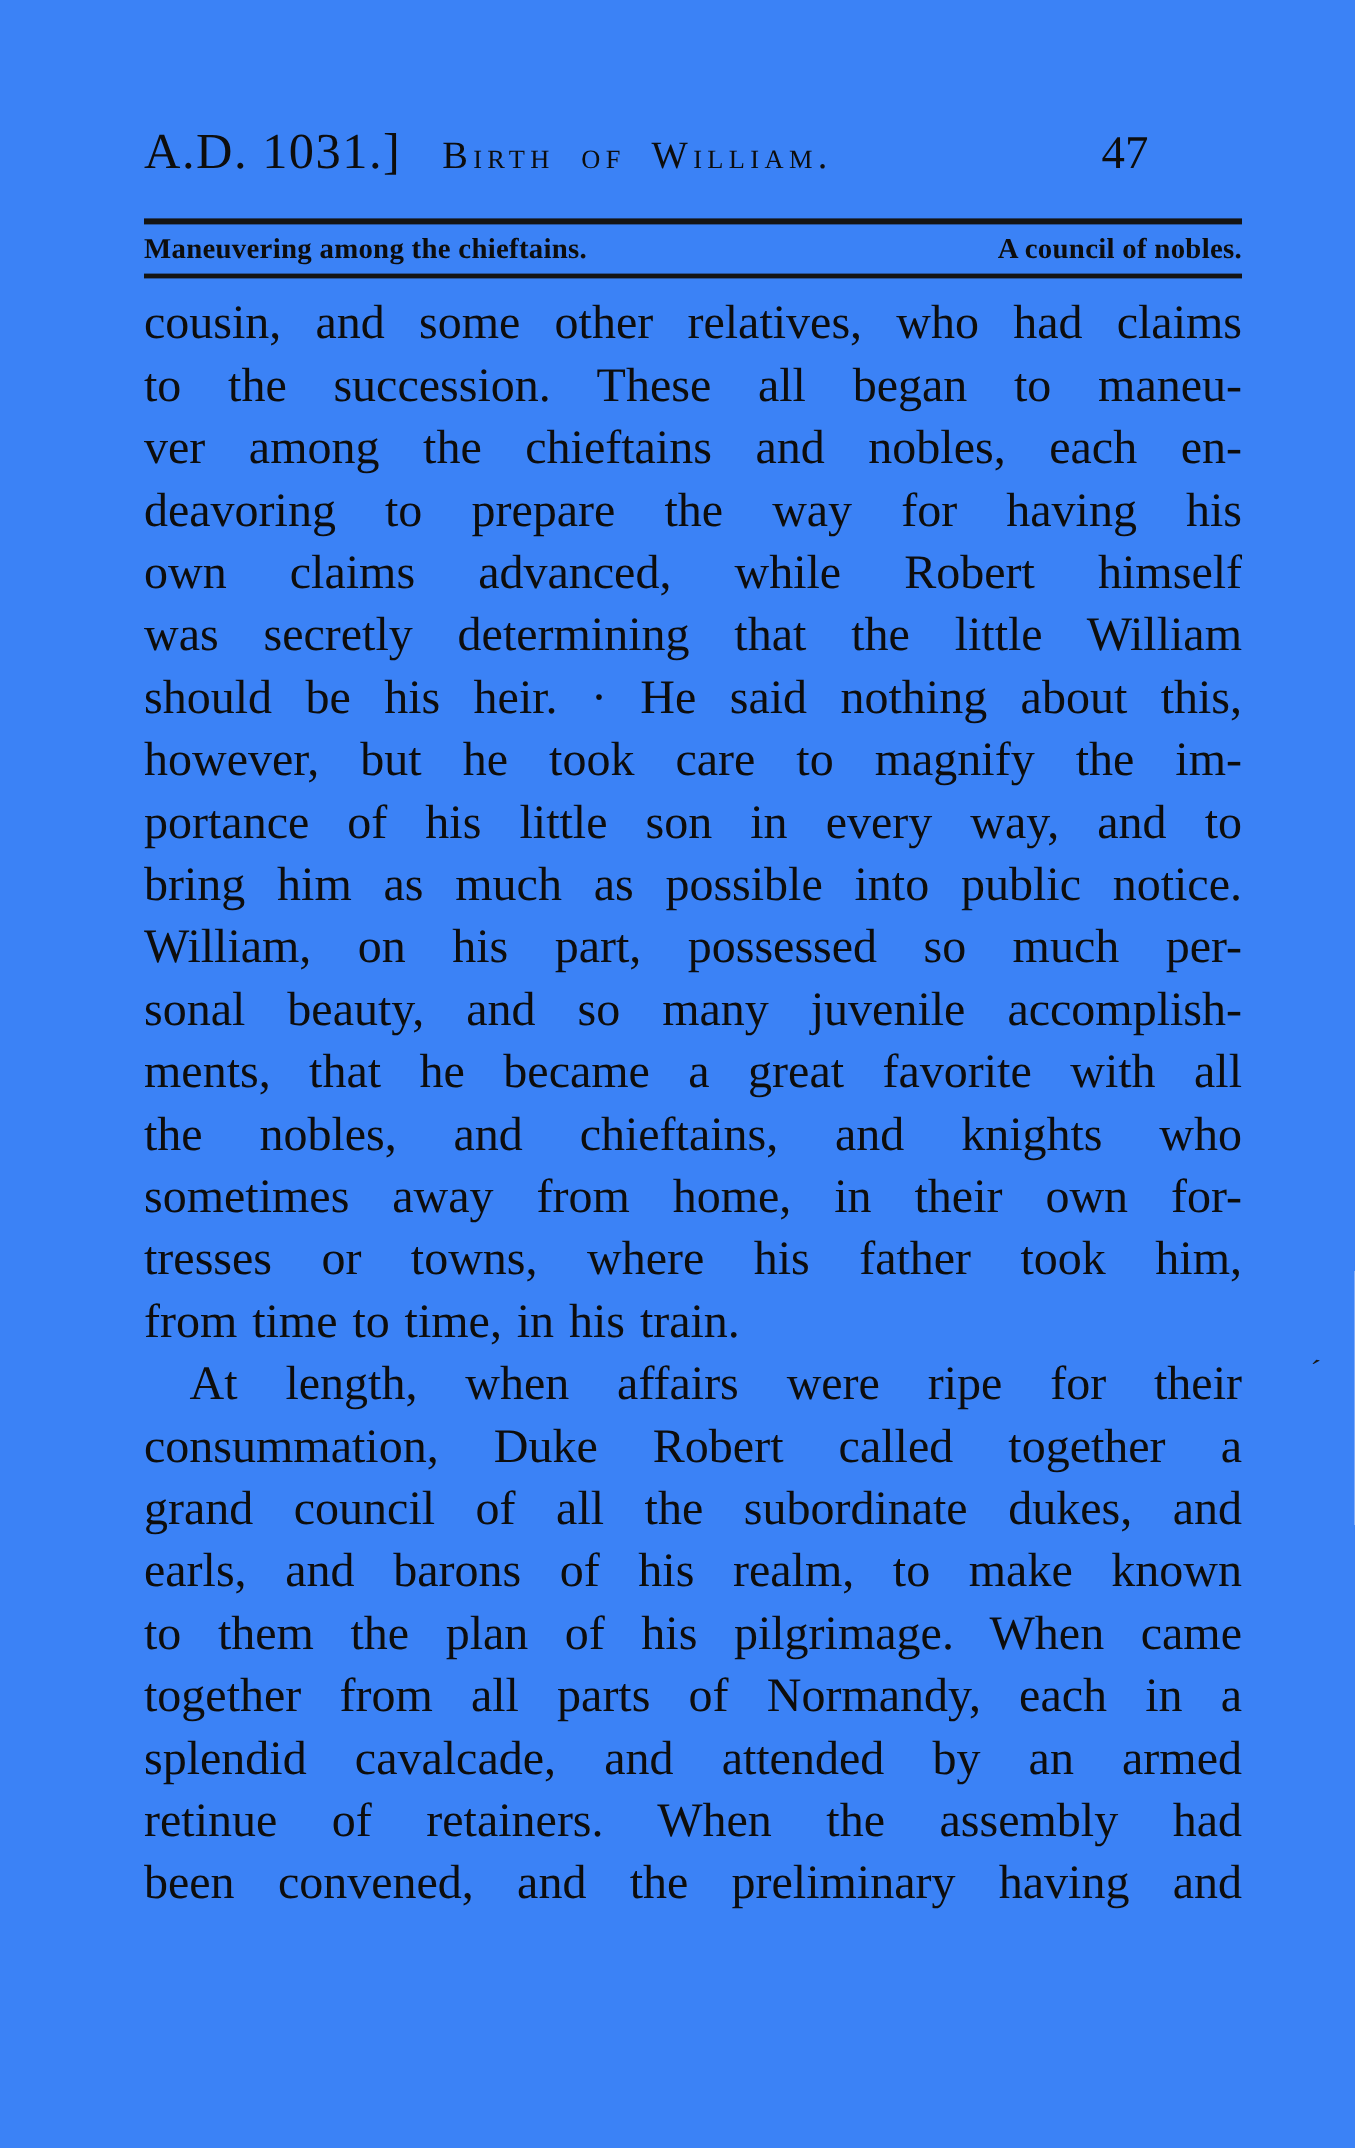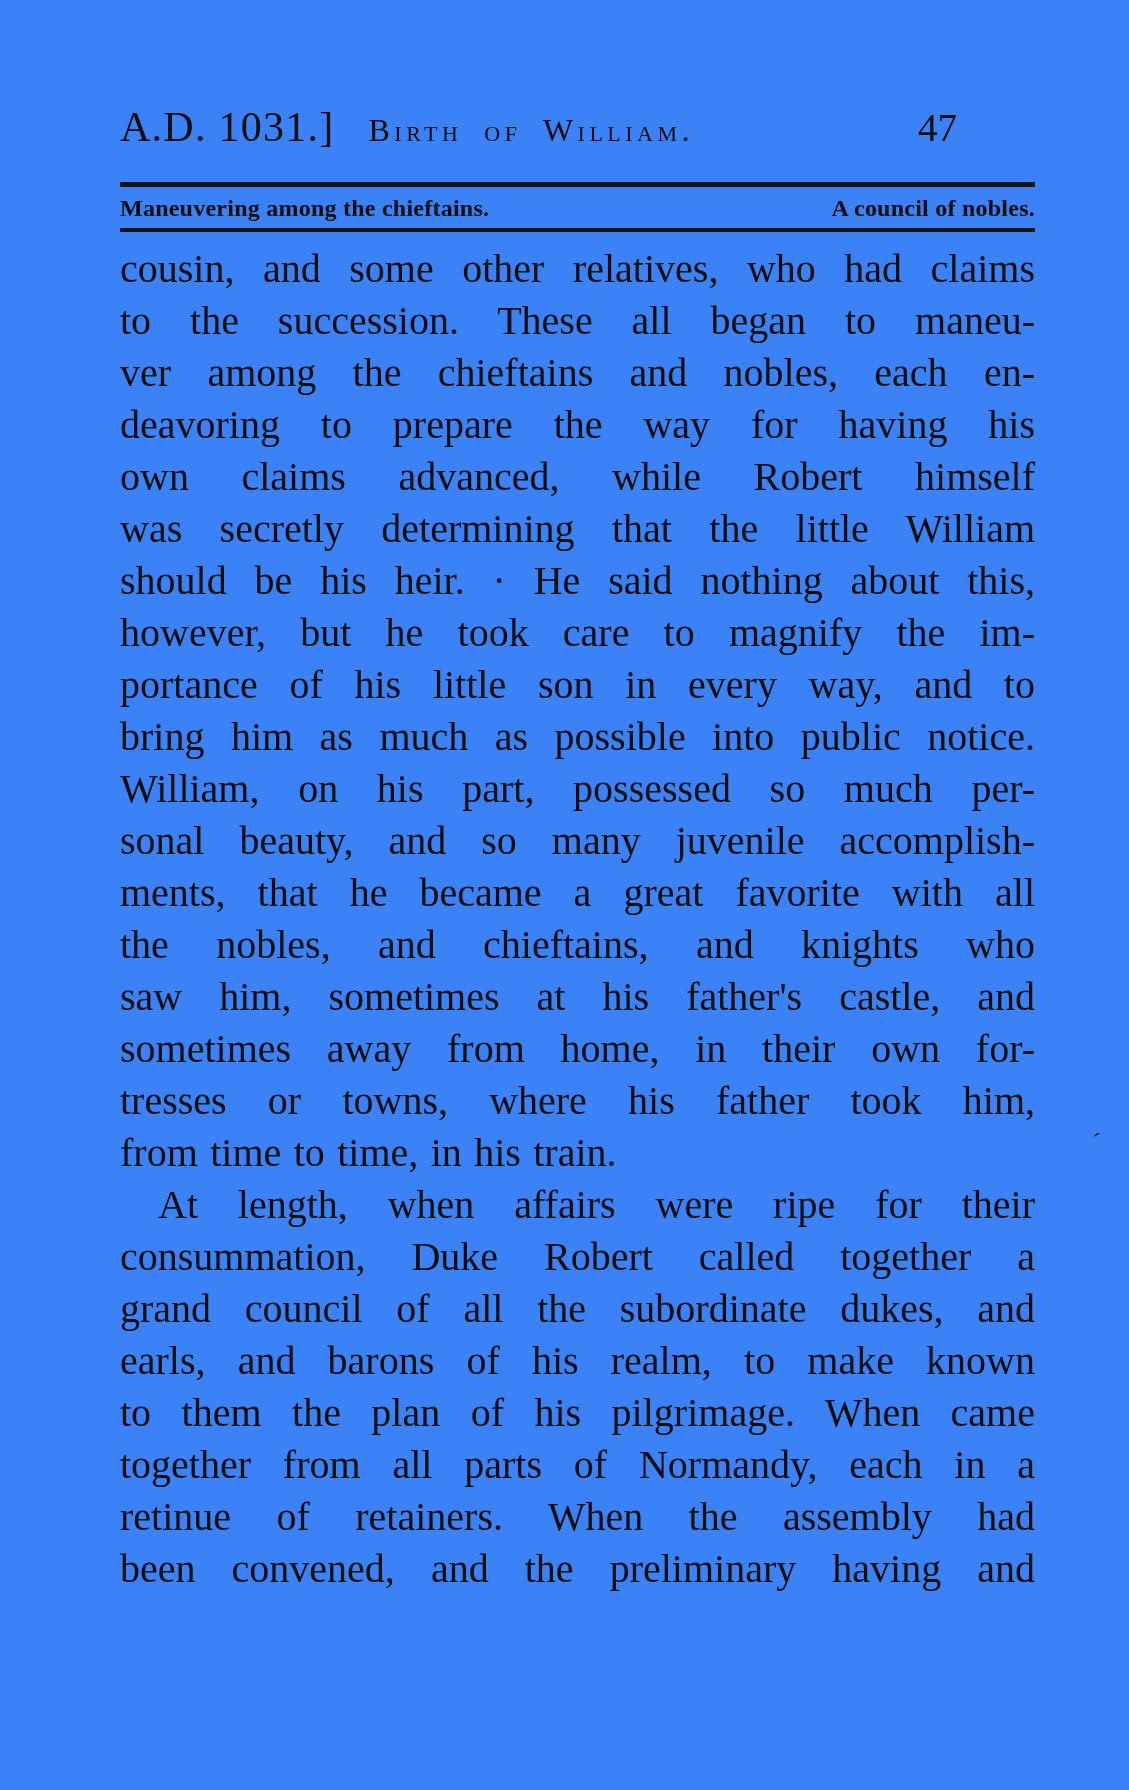--- a/index.html
+++ b/index.html
@@ -97,29 +97,29 @@
       <div class="line">own claims advanced, while Robert himself</div>
       <div class="line">was secretly determining that the little William</div>
       <div class="line">should be his heir. · He said nothing about this,</div>
       <div class="line">however, but he took care to magnify the im-</div>
       <div class="line">portance of his little son in every way, and to</div>
       <div class="line">bring him as much as possible into public notice.</div>
       <div class="line">William, on his part, possessed so much per-</div>
       <div class="line">sonal beauty, and so many juvenile accomplish-</div>
       <div class="line">ments, that he became a great favorite with all</div>
       <div class="line">the nobles, and chieftains, and knights who</div>
-      <div class="line">saw him, sometimes at his father's castle, and</div>
       <div class="line">sometimes away from home, in their own for-</div>
       <div class="line">tresses or towns, where his father took him,</div>
       <div class="line noj">from time to time, in his train.</div>
       <div class="line indent">At length, when affairs were ripe for their</div>
       <div class="line">consummation, Duke Robert called together a</div>
       <div class="line">grand council of all the subordinate dukes, and</div>
       <div class="line">earls, and barons of his realm, to make known</div>
       <div class="line">to them the plan of his pilgrimage.  When came</div>
       <div class="line">together from all parts of Normandy, each in a</div>
+      <div class="line">splendid cavalcade, and attended by an armed</div>
       <div class="line">retinue of retainers.  When the assembly had</div>
       <div class="line">been convened, and the preliminary having and</div>
     </div>
 
   <span class="artifact-mark">´</span>
 
 </div>
 
 </body></html>

